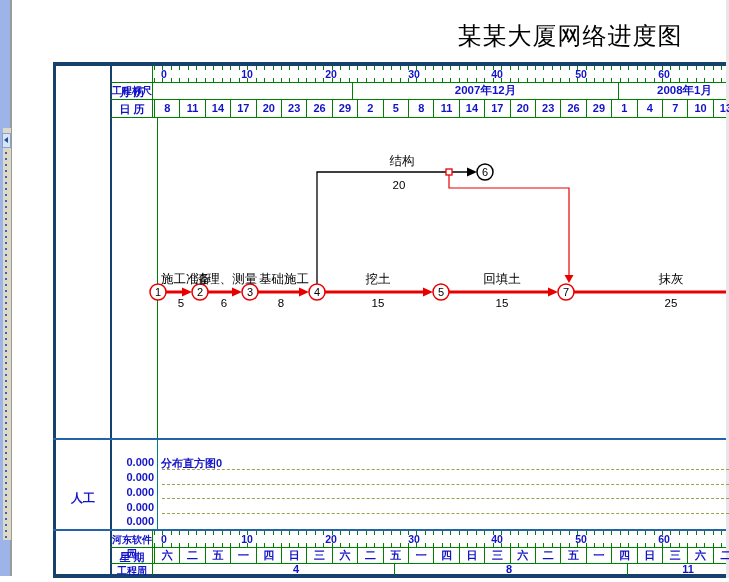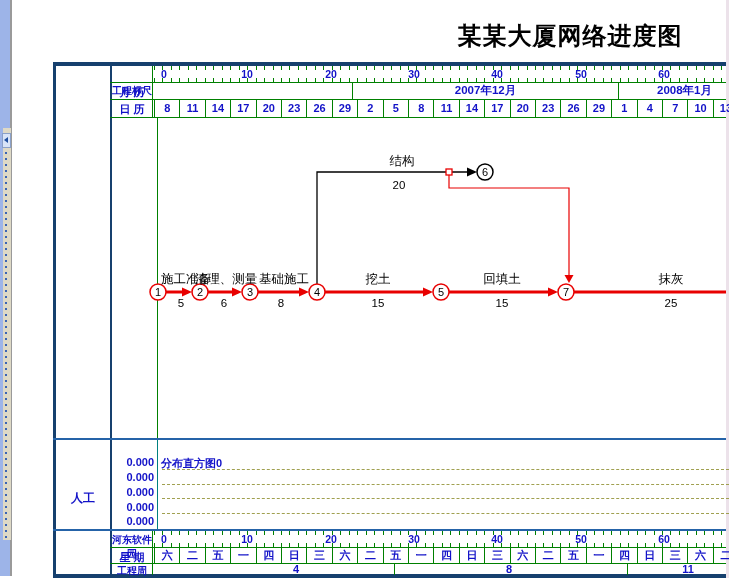--- a/index.html
+++ b/index.html
@@ -5,21 +5,21 @@
   html,body{margin:0;padding:0;background:#fff;}
   #root{position:relative;width:729px;height:582px;background:#fff;overflow:hidden;
         font-family:"Liberation Sans","DejaVu Sans",sans-serif;}
   .abs{position:absolute;}
   .blue{color:#1212c8;font-weight:bold;}
   .lab{font-size:10px;text-align:center;}
   .navy{background:#16406e;}
   .sepblue{background:#2563a8;}
   .greenln{background:#008000;}
   #net{position:absolute;left:0;top:0;pointer-events:none;font-family:inherit;}
-  .title{font-size:24px;font-weight:bold;color:#000;letter-spacing:1px;text-align:center;}
+  .title{font-size:24px;font-weight:normal;color:#000;letter-spacing:1px;text-align:center;}
   .wm-name{font-size:26px;font-weight:bold;color:#3b9ee0;line-height:30px;}
   .wm-url{font-size:19px;font-weight:bold;color:#28a028;line-height:21px;}
   .splitter{position:absolute;left:0;top:0;width:12px;height:576px;background:#9db4e8;
             border-right:2px solid #9a9a9a;box-sizing:border-box;}
   .splitter-beige{position:absolute;left:3px;top:128px;width:8px;height:412px;background:#ded9c6;}
   .splitter-btn{position:absolute;left:2px;top:133px;width:9px;height:15px;background:#d8e4f8;
                 border:1px solid #8aa0c8;box-sizing:border-box;}
   .tri{position:absolute;left:1px;top:3px;width:0;height:0;border-top:3px solid transparent;
        border-bottom:3px solid transparent;border-right:4px solid #2050a0;}
   .splitter-dots{position:absolute;left:5px;top:152px;width:2px;height:386px;

